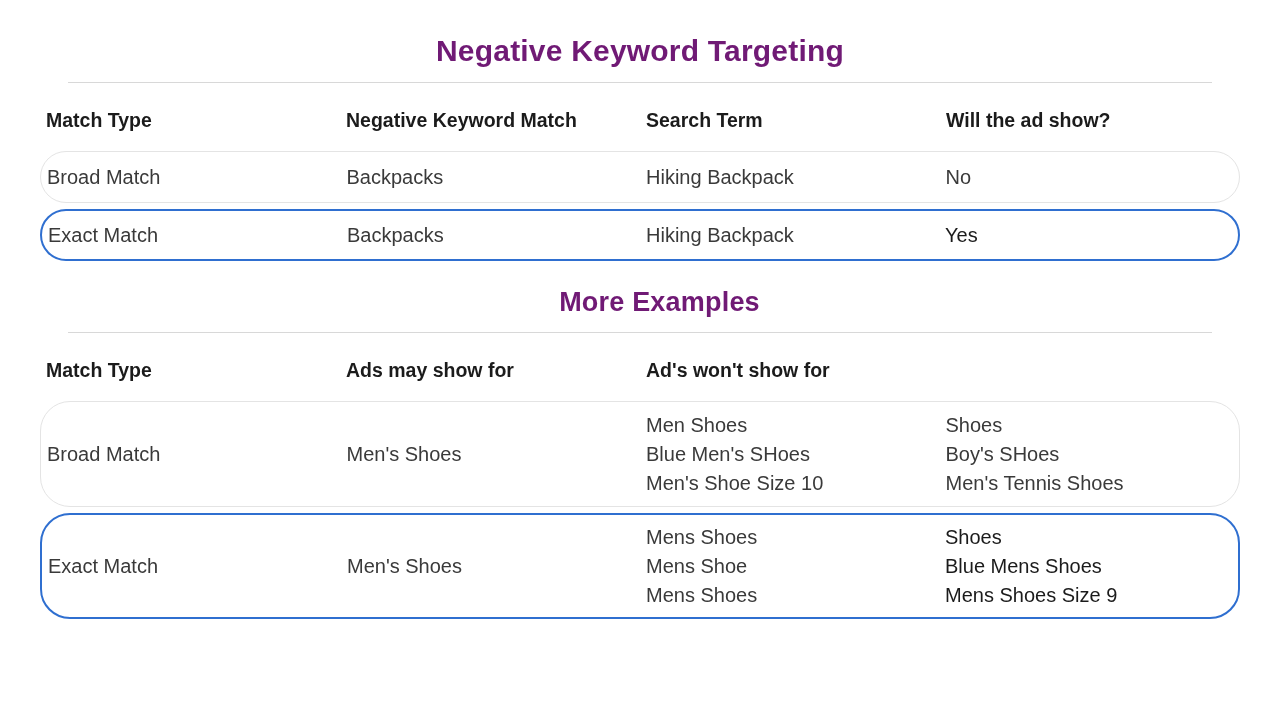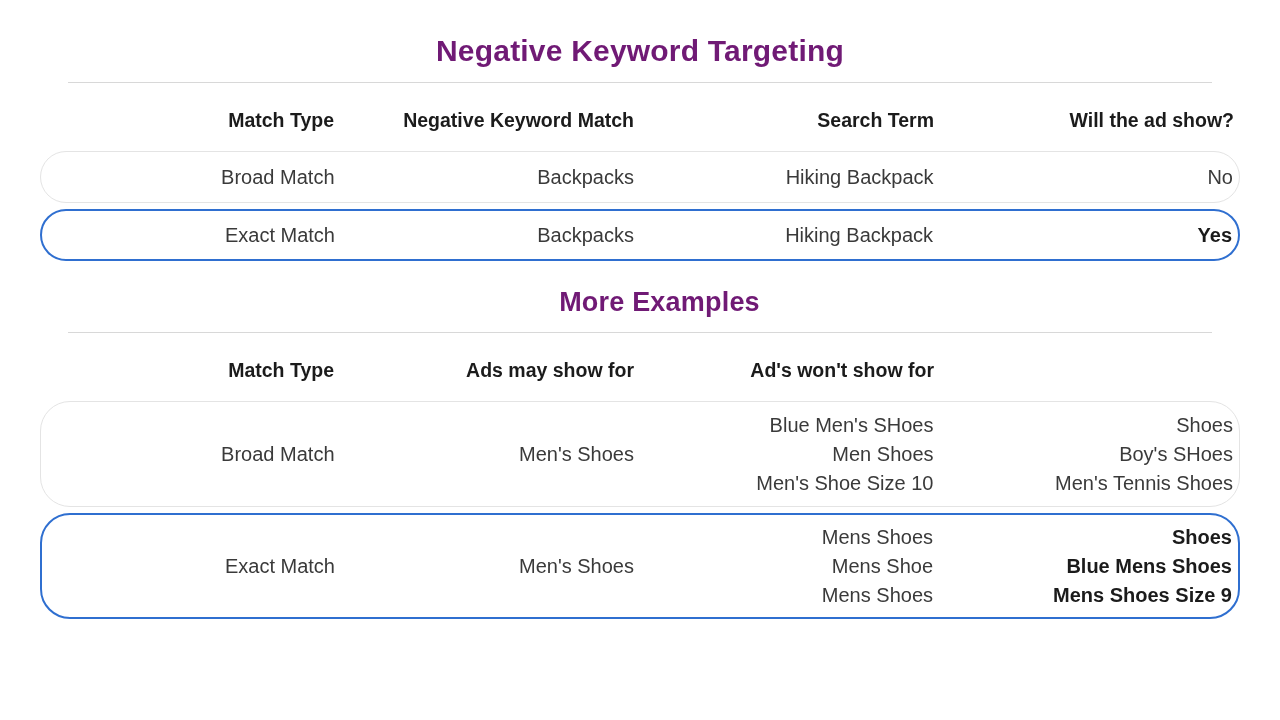--- a/index.html
+++ b/index.html
@@ -48,21 +48,21 @@
   .table {
     margin: 0 40px;
   }
   .row {
     display: flex;
     align-items: center;
     box-sizing: border-box;
   }
   .cell {
     box-sizing: border-box;
-    text-align: right;
+    text-align: left;
     padding: 0 6px;
   }
   .c1 { width: 300px; }
   .c2 { width: 300px; }
   .c3 { width: 300px; }
   .c4 { width: 300px; }
 
   .header-row {
     height: 62px;
     margin-top: 6px;
@@ -84,21 +84,21 @@
     line-height: 1.45;
   }
 
   .row-plain {
     border-color: #e4e4e4;
   }
   .row-highlight {
     border: 2px solid #2f6fd0;
   }
   .bold-cell {
-    font-weight: bold;
+    font-weight: normal;
     color: #1b1b1b;
   }
 
   
   .h-small { height: 52px; }
   .h-tall  { height: 106px; }
 
   .multi {
     display: block;
   }
@@ -153,22 +153,22 @@
     <div class="row header-row">
       <div class="cell c1">Match Type</div>
       <div class="cell c4">Ads may show for</div>
       <div class="cell c3">Ad's won't show for</div>
     </div>
 
     <div class="row data-row row-plain h-tall">
       <div class="cell c1">Broad Match</div>
       <div class="cell c2">Men's Shoes</div>
       <div class="cell c3 multi">
+        <span>Men Shoes</span>
         <span>Blue Men's SHoes</span>
-        <span>Men Shoes</span>
         <span>Men's Shoe Size 10</span>
       </div>
       <div class="cell c4 multi">
         <span>Shoes</span>
         <span>Boy's SHoes</span>
         <span>Men's Tennis Shoes</span>
       </div>
     </div>
 
     <div class="gap-2"></div>

